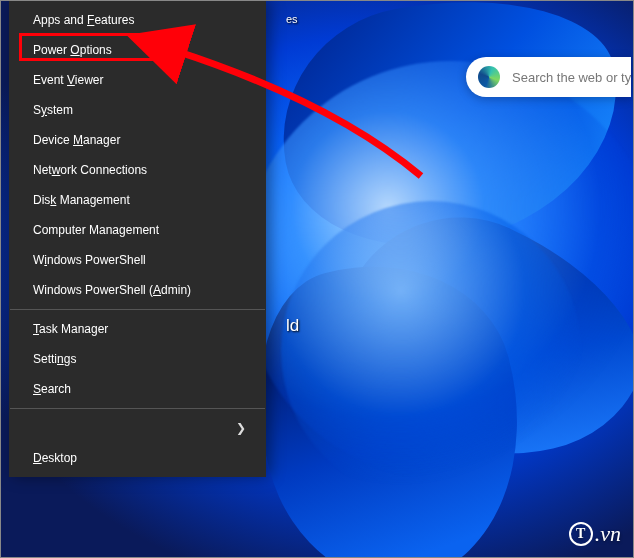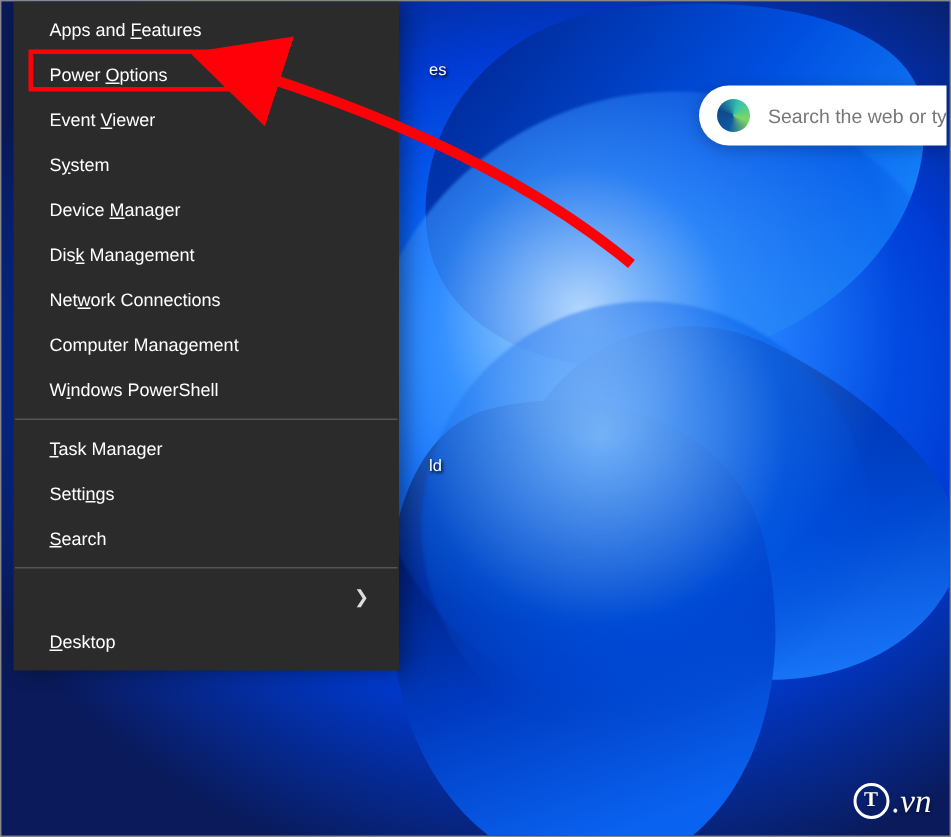--- a/index.html
+++ b/index.html
@@ -112,23 +112,23 @@
     .edge-icon {
       width: 22px; height: 22px;
       border-radius: 50%;
       background: conic-gradient(from 200deg, #0c59a4, #114a8b, #33c2b0, #7fd860, #0c59a4);
       flex-shrink: 0;
     }
     .search-text { color: #777; font-size: 13px; white-space: nowrap; }
     .desktop-label {
       position: absolute;
       left: 285px;
-      top: 304px;
+      top: 315px;
       color: #fff;
-      font-size: 11px;
+      font-size: 17px;
       text-shadow: 1px 1px 2px #000;
       z-index: 3;
     }
     .watermark {
       position: absolute;
       right: 12px;
       bottom: 10px;
       color: #fff;
       font-family: Georgia, 'Times New Roman', serif;
       font-style: italic;
@@ -149,21 +149,20 @@
       font-style: normal;
       font-weight: bold;
       font-size: 14px;
     }
     .icon-frag {
       position: absolute;
       left: 285px; top: 12px;
       color: #fff; font-size: 11px;
       text-shadow: 1px 1px 2px #000;
       z-index: 3;
-      margin-top: 28px;
     }
   </style>
 </head>
 <body>
 
 <div class="desktop-bg">
   <div class="petal p1"></div>
   <div class="petal p2"></div>
   <div class="petal p3"></div>
   <div class="bloom bloom1"></div>
@@ -188,30 +187,33 @@
   <div class="menu-item">
       <span>Event <span class="underline">V</span>iewer</span>
     </div>
   <div class="menu-item">
       <span>S<span class="underline">y</span>stem</span>
     </div>
   <div class="menu-item">
       <span>Device <span class="underline">M</span>anager</span>
     </div>
   <div class="menu-item">
+      <span>Net<span class="underline">w</span>ork Connections</span>
+    </div>
+  <div class="menu-item">
       <span>Dis<span class="underline">k</span> Management</span>
     </div>
   <div class="menu-item">
-      <span>Net<span class="underline">w</span>ork Connections</span>
-    </div>
-  <div class="menu-item">
       <span>Computer Mana<span class="underline">g</span>ement</span>
     </div>
   <div class="menu-item">
       <span>W<span class="underline">i</span>ndows PowerShell</span>
+    </div>
+  <div class="menu-item">
+      <span>Windows PowerShell (<span class="underline">A</span>dmin)</span>
     </div>
   <div class="menu-sep"></div>
   <div class="menu-item">
       <span><span class="underline">T</span>ask Manager</span>
     </div>
   <div class="menu-item">
       <span>Setti<span class="underline">n</span>gs</span>
     </div>
   <div class="menu-item">
       <span><span class="underline">S</span>earch</span>

